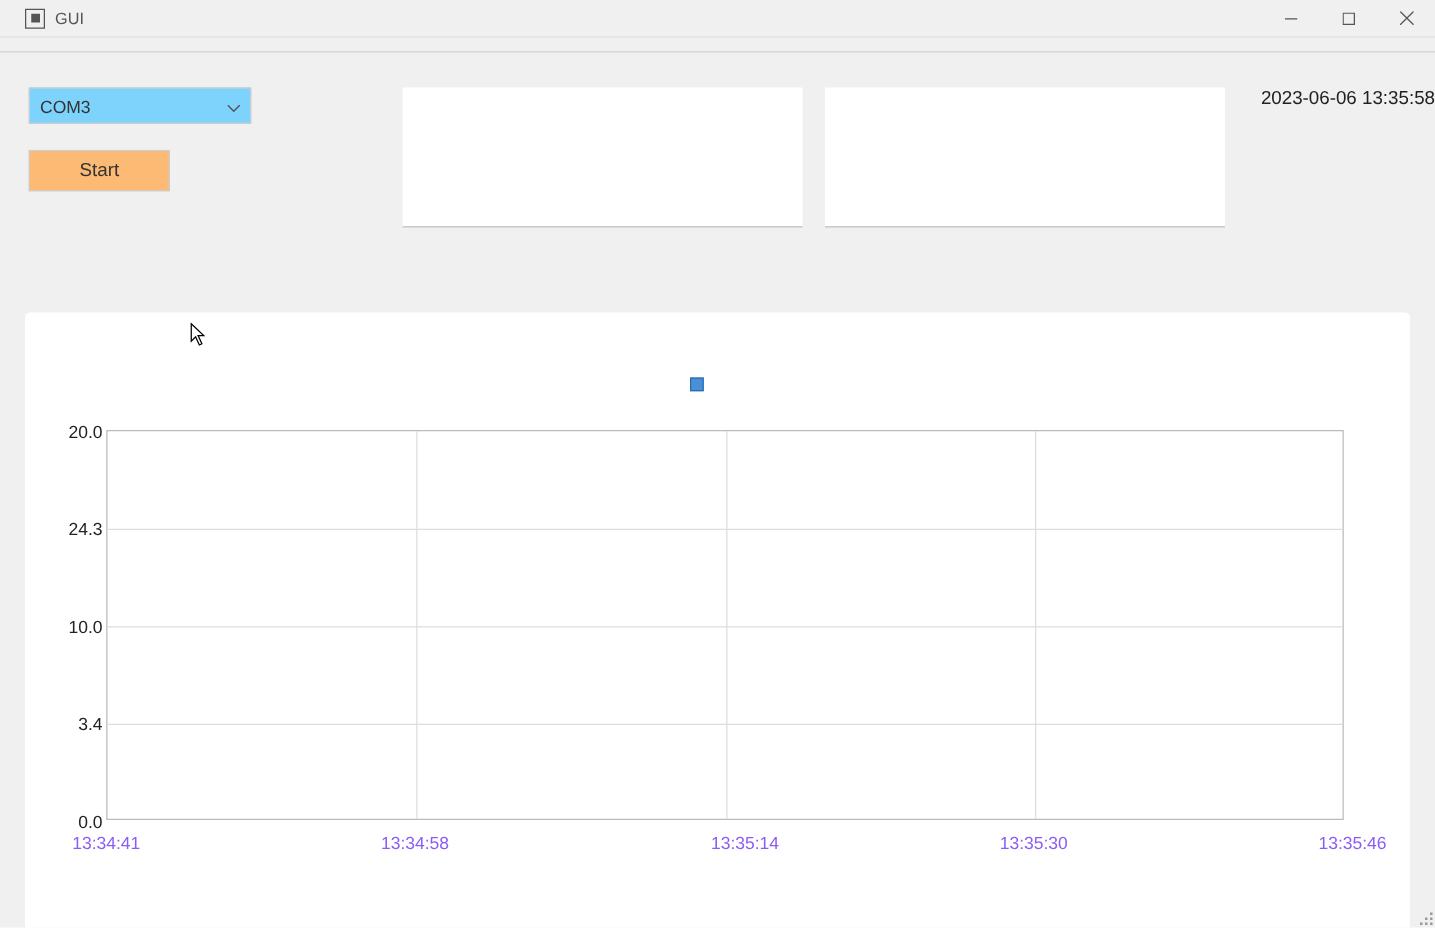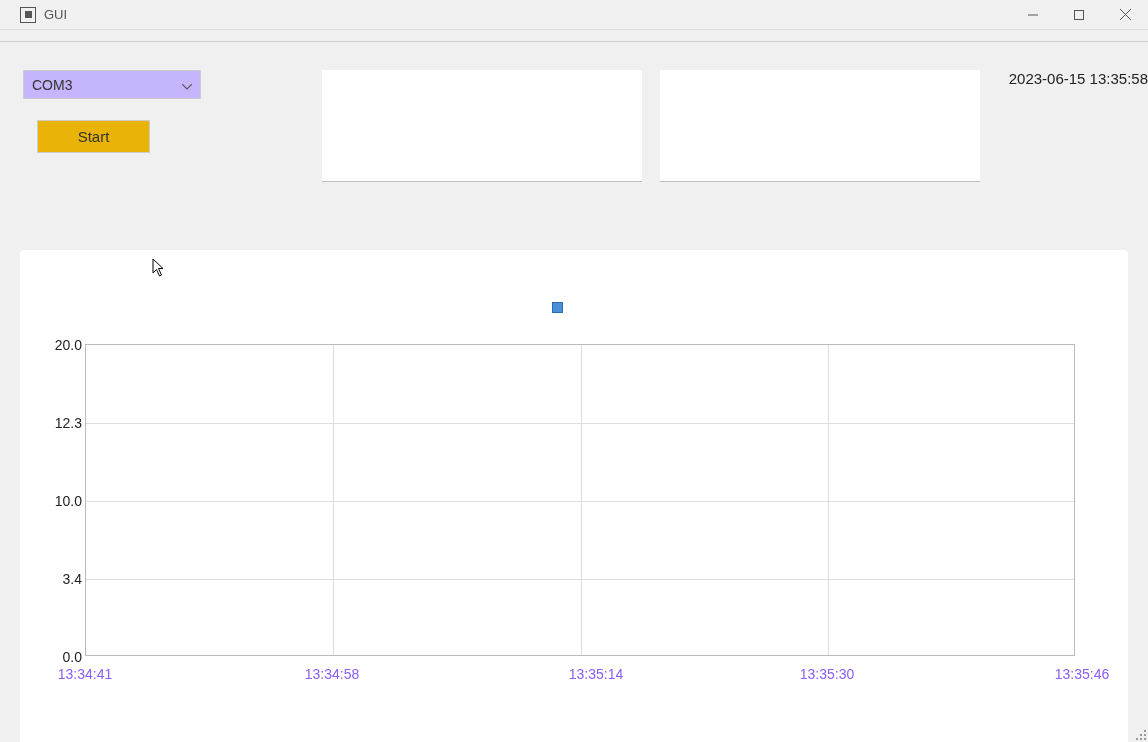--- a/index.html
+++ b/index.html
@@ -54,39 +54,38 @@
     }
     .content-area {
       position: relative;
       padding: 0;
       height: calc(100% - 42px);
     }
     .port-select {
       position: absolute;
       left: 23px; top: 28px;
       width: 178px; height: 29px;
-      background: #c4b5fd;
+      background: #7dd3fc;
       border: 1px solid #ccc;
       padding: 12px 8px;
       display: flex;
       align-items: center;
       cursor: pointer;
     }
     .select-chevron { margin-left: auto; }
     .btn {
       position: absolute;
       width: 113px; height: 33px;
-      background: #eab308;
+      background: #fdba74;
       border: 1px solid #ccc;
       display: flex;
       align-items: center;
       justify-content: center;
       cursor: pointer;
       font-size: 15px;
-      margin-left: 14px;
     }
     .btn-start { left: 23px; top: 78px; }
     .btn-stop  { left: 161px; top: 78px; }
     .preview-box {
       position: absolute;
       width: 320px; height: 112px;
       background: #fff;
       border-bottom: 1px solid #bbb;
       top: 28px;
     }
@@ -191,27 +190,27 @@
     </span>
   </div>
 
   <div class="btn btn-start">
     <span>Start</span>
   </div>
 
   <div class="preview-box preview-1"></div>
   <div class="preview-box preview-2"></div>
 
-  <div class="timestamp-label">2023-06-15 13:35:58</div>
+  <div class="timestamp-label">2023-06-06 13:35:58</div>
 
   <div class="chart-panel">
     <div class="legend-marker"></div>
 
     <div class="ytick" style="top:87px">20.0</div>
-    <div class="ytick" style="top:165px">12.3</div>
+    <div class="ytick" style="top:165px">24.3</div>
     <div class="ytick" style="top:243px">10.0</div>
     <div class="ytick" style="top:321px">3.4</div>
     <div class="ytick" style="top:399px">0.0</div>
 
     <div class="plot-area">
       <div class="grid-h" style="top:78px"></div>
       <div class="grid-h" style="top:156px"></div>
       <div class="grid-h" style="top:234px"></div>
       <div class="grid-v" style="left:247px"></div>
       <div class="grid-v" style="left:495px"></div>

